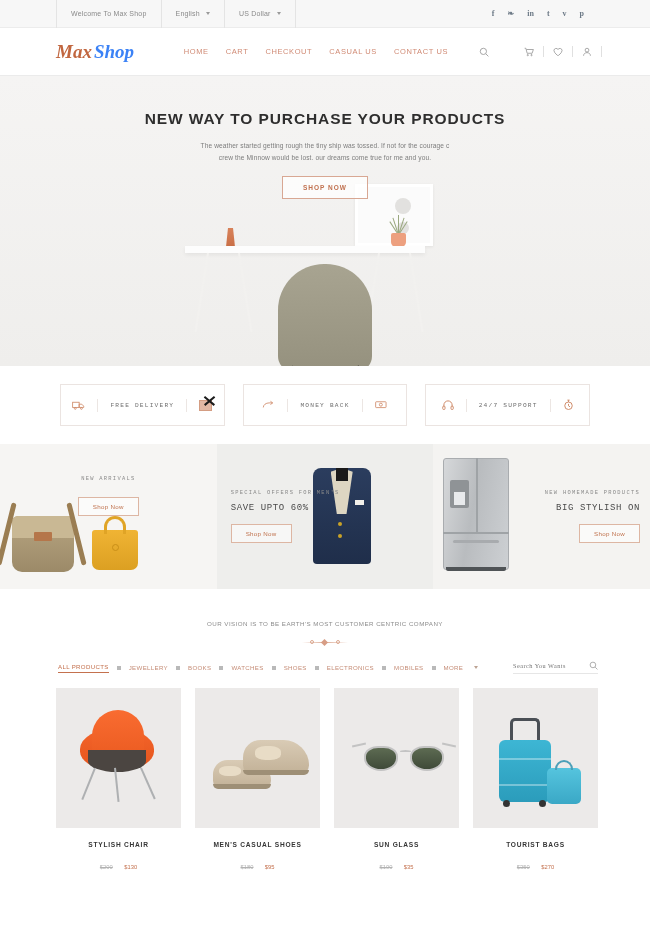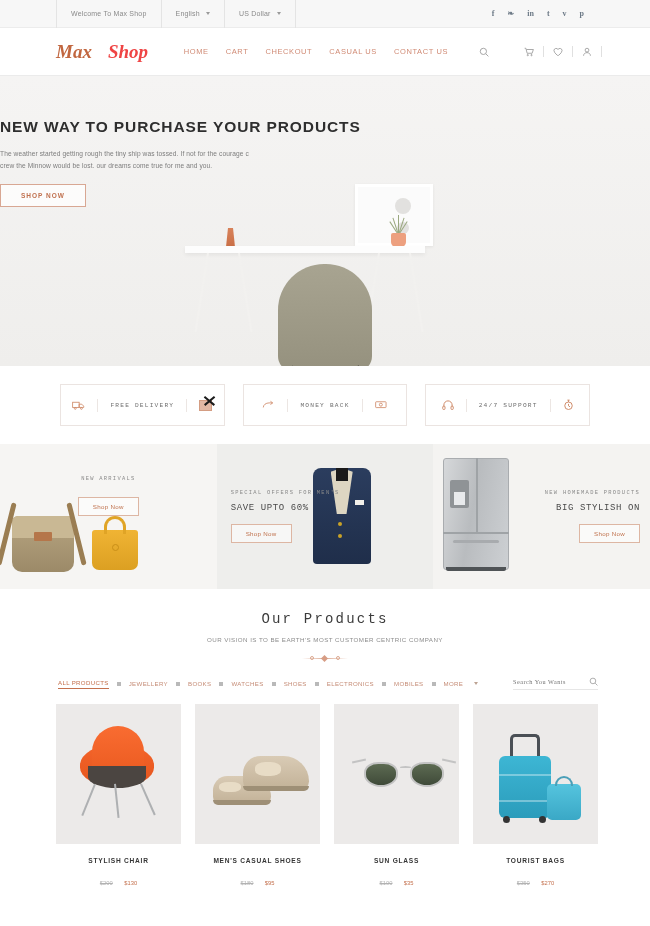--- a/index.html
+++ b/index.html
@@ -42,21 +42,21 @@
 
   
   .header {
     height: 48px; background: #fff;
     display: flex; align-items: center;
     border-bottom: 1px solid #ebebeb;
     padding: 0 48px 0 56px;
   }
   .logo { font-family: "Liberation Serif", serif; font-size: 19px; font-style: italic; }
   .logo .max { color: #c1663f; font-weight: bold; }
-  .logo .shop { color: #ef4444; font-weight: bold; margin-left: 16px; }
+  .logo .shop { color: #3b82f6; font-weight: bold; margin-left: 2px; }
   .nav { margin-left: auto; display: flex; align-items: center; gap: 17px; }
   .nav a {
     font-size: 7.5px; color: #d08a74; letter-spacing: .6px;
     text-decoration: none; white-space: nowrap;
   }
   .nav-icons { display: flex; align-items: center; gap: 9px; margin-left: 18px; }
   .nav-icons .divider { width: 1px; height: 11px; background: #e0e0e0; }
   .icon-btn { color: #8d8d8d; display: flex; align-items: center; }
   .search-ico { margin-left: 14px; color: #9a9a9a; }
 
@@ -101,21 +101,21 @@
   }
   .plant-pot {
     position: absolute; left: 391px; top: 157px; width: 15px; height: 14px;
     background: #eda07f; border-radius: 2px 2px 5px 5px;
   }
   .plant-leaves {
     position: absolute; left: 388px; top: 139px; width: 21px; height: 20px;
   }
   .stem { position: absolute; width: 1.2px; background: #9aa87f; transform-origin: bottom center; }
 
-  .hero-copy { position: absolute; left: 0; right: 0; top: 42px; z-index: 5; }
+  .hero-copy { position: absolute; left: 0; right: 0; top: 34px; text-align: center; z-index: 5; }
   .hero-title {
     font-size: 15.5px; font-weight: bold; color: #2e2e2e;
     letter-spacing: .9px;
   }
   .hero-sub {
     margin-top: 12px; font-size: 6.6px; color: #7d7d7d;
     line-height: 1.75; letter-spacing: .1px;
   }
   .hero-btn {
     display: inline-block; margin-top: 13px;
@@ -530,21 +530,20 @@
     </div>
     <div class="promo-txt" style="text-align:right;padding-right:10px;">
       <div class="promo-kicker" style="text-align:right;">NEW HOMEMADE PRODUCTS</div>
       <div class="promo-head" style="text-align:right;">BIG STYLISH ON</div>
       <div class="promo-btn">Shop Now</div>
     </div>
   </div>
 </div>
 
 <div class="products-head">
-  <div class="ph-title">Our Products</div>
   <div class="ph-sub">OUR VISION IS TO BE EARTH'S MOST CUSTOMER CENTRIC COMPANY</div>
   <div class="ornament">
     <div class="orn-line"></div>
     <div class="orn-d" style="left:28px;"></div>
     <div class="orn-c" style="left:16px;"></div>
     <div class="orn-c" style="left:42px;"></div>
   </div>
 </div>
 
 <div class="filters">

